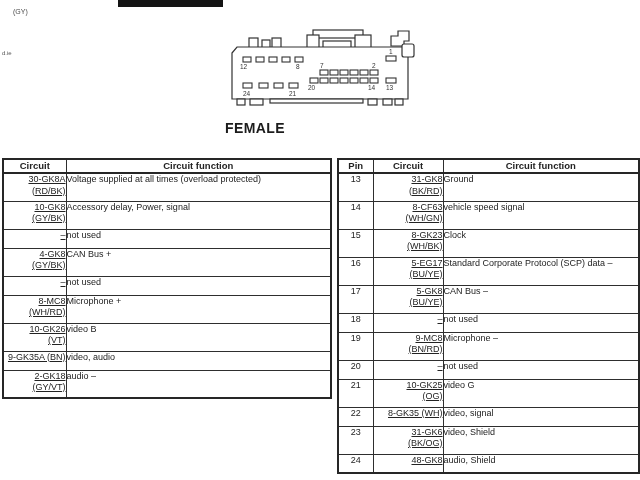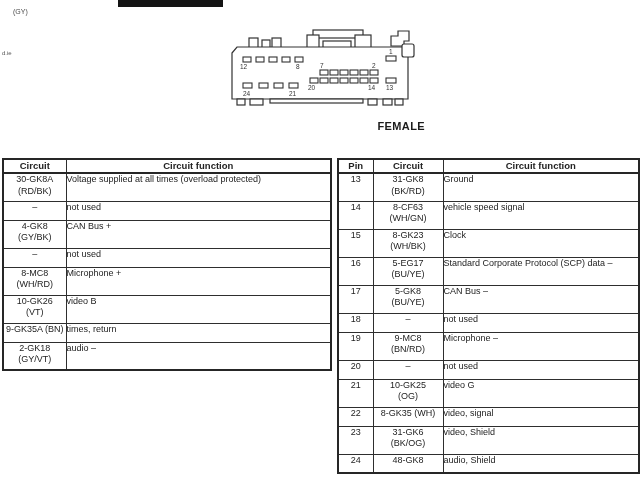--- a/index.html
+++ b/index.html
@@ -2,30 +2,30 @@
 <html><head>
 <meta charset="utf-8">
 <style>
   html,body{margin:0;padding:0;background:#fff;}
   .page{position:relative;width:640px;height:480px;background:#fff;overflow:hidden;
         font-family:"Liberation Sans",sans-serif;color:#232323;}
   .gy{position:absolute;left:13px;top:8px;font-size:7px;color:#4a4a4a;}
   .redact{position:absolute;left:118px;top:0;width:105px;height:7px;background:#141414;}
   .frag{position:absolute;left:2px;top:50px;font-size:6px;color:#555;}
   .connector{position:absolute;left:225px;top:27px;width:200px;height:105px;}
-  .female{position:absolute;left:225px;top:120px;width:200px;text-align:right;
-          font-size:11px;font-weight:bold;letter-spacing:.4px;color:#1c1c1c;}
+  .female{position:absolute;left:225px;top:120px;width:200px;text-align:left;
+          font-size:14px;font-weight:bold;letter-spacing:.4px;color:#1c1c1c;}
   table.t{position:absolute;border-collapse:collapse;table-layout:fixed;
           border:2px solid #262626;background:#fff;}
   table.t th,table.t td{border:1.5px solid #2e2e2e;vertical-align:top;
           font-size:9px;line-height:11.5px;padding:0;box-sizing:border-box;}
   table.t th{font-size:9.5px;font-weight:bold;text-align:center;height:14px;
           padding-top:0;border-bottom:2px solid #262626;}
   td.c-pin{text-align:center;padding-top:3px;}
-  td.c-circ{text-align:center;padding-top:3px;}
+  td.c-circ{text-align:right;padding-top:3px;text-decoration:underline;}
   td.c-fn{text-align:left;padding:3px 4px 0 8px;white-space:nowrap;overflow:hidden;margin-top:28px;}
   tr.two td{height:28px;}
   tr.one td{height:19px;}
   table.left{left:2px;top:158px;width:328px;}
   table.right{left:337px;top:158px;width:301px;}
   .connector .ln{fill:#fff;stroke:#333;stroke-width:1.2;}
   .connector .pin{fill:#fff;stroke:#333;stroke-width:1.1;}
   .connector text{font-family:"Liberation Sans",sans-serif;font-size:6.5px;fill:#333;}
 </style>
 </head>
@@ -117,20 +117,29 @@
     <tbody id="left-body">
         <tr class="two">
           <td class="c-circ">
             <div>30-GK8A</div>
             <div>(RD/BK)</div>
           </td>
           <td class="c-fn">
             <div>Voltage supplied at all times (overload protected)</div>
           </td>
         </tr>
+        <tr class="two">
+          <td class="c-circ">
+            <div>10-GK8</div>
+            <div>(GY/BK)</div>
+          </td>
+          <td class="c-fn">
+            <div>Accessory delay, Power, signal</div>
+          </td>
+        </tr>
         <tr class="one">
           <td class="c-circ">
             <div>–</div>
           </td>
           <td class="c-fn">
             <div>not used</div>
           </td>
         </tr>
         <tr class="two">
           <td class="c-circ">
@@ -165,21 +174,21 @@
           </td>
           <td class="c-fn">
             <div>video B</div>
           </td>
         </tr>
         <tr class="one">
           <td class="c-circ">
             <div>9-GK35A (BN)</div>
           </td>
           <td class="c-fn">
-            <div>times, return</div>
+            <div>video, audio</div>
           </td>
         </tr>
         <tr class="two">
           <td class="c-circ">
             <div>2-GK18</div>
             <div>(GY/VT)</div>
           </td>
           <td class="c-fn">
             <div>audio –</div>
           </td>

